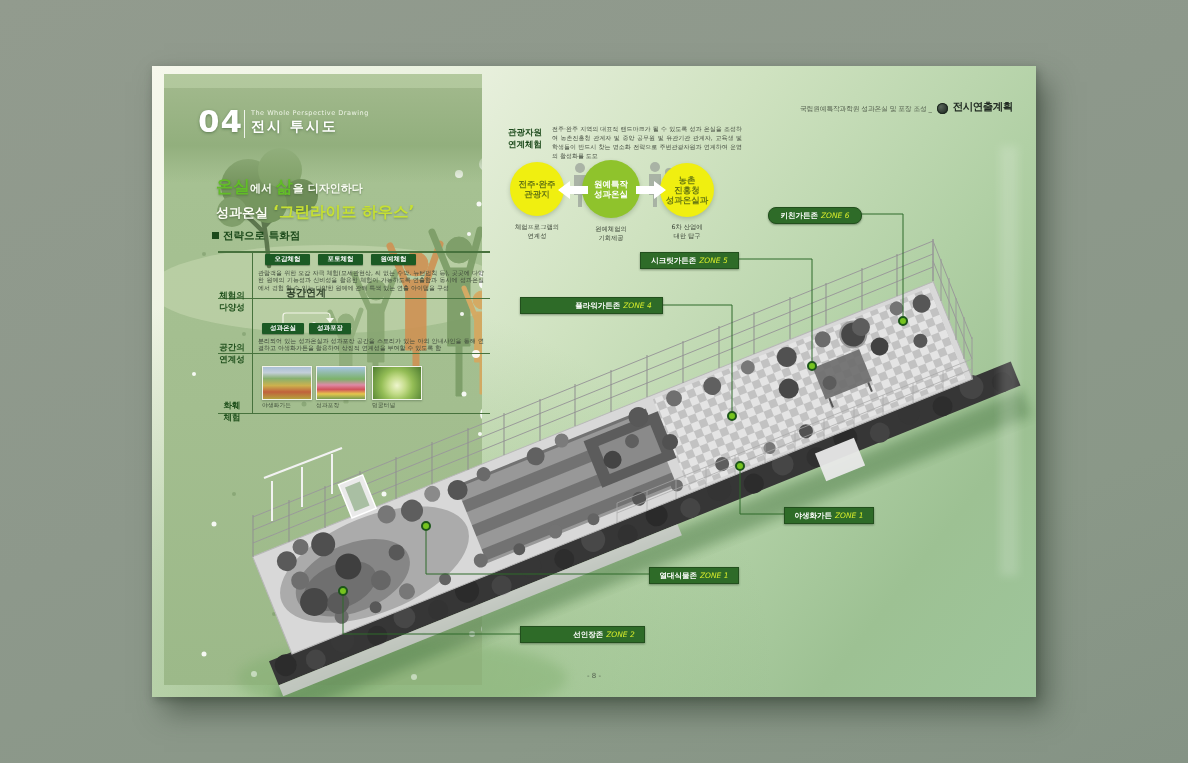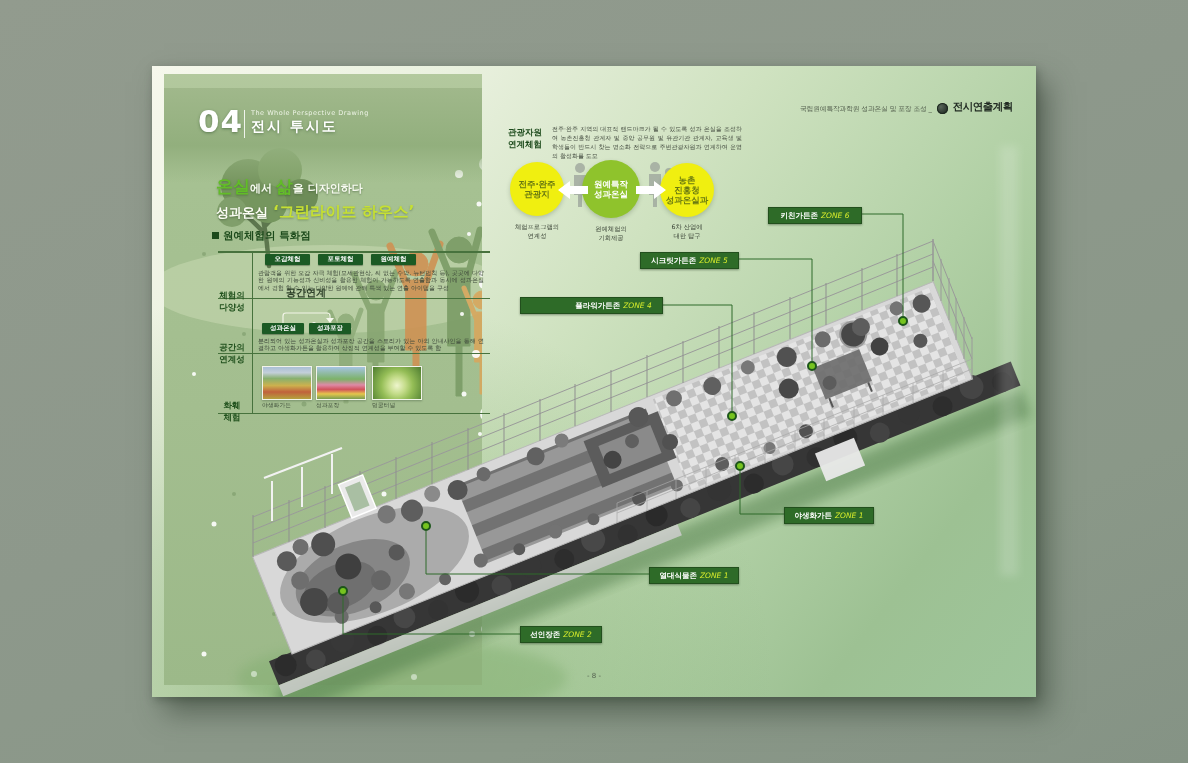--- a/index.html
+++ b/index.html
@@ -192,21 +192,21 @@
     <div>
       <span class="hl-accent">온실</span><span class="hl-normal">에서 </span><span class="hl-accent">삶</span><span class="hl-normal">을 디자인하다</span>
     </div>
     <div id="headline-line2">
       <span class="hl2-label">성과온실</span>
       <span class="hl2-title">‘그린라이프 하우스’</span>
     </div>
   </div>
 
   <div class="abs" id="feature-title">
-    <span class="sq"></span><span>원예체험의 특화점</span>
+    <span class="sq"></span><span>전략으로 특화점</span>
   </div>
 
   <div class="rule" style="top:185px;height:1.5px;"></div>
   <div class="rule" style="top:232px;"></div>
   <div class="rule" style="top:287px;"></div>
   <div class="rule" style="top:347px;"></div>
   <div id="vdiv"></div>
 
   <div class="row-label pre" style="top:196px;">체험의
 다양성</div>
@@ -480,39 +480,39 @@
     <polygon points="406,124 418,115 418,120 436,120 436,128 418,128 418,133" fill="#ffffff"></polygon>
     <polygon points="514,124 502,115 502,120 484,120 484,128 502,128 502,133" fill="#ffffff"></polygon>
   </svg>
   <div class="circle-cap pre" style="left:345px;top:156px;">체험프로그램의
 연계성</div>
   <div class="circle-cap pre" style="left:419px;top:158px;">원예체험의
 기회제공</div>
   <div class="circle-cap pre" style="left:495px;top:156px;">6차 산업에
 대한 탐구</div>
 
-  <div class="zone-box" style="left:616px;top:141px;width:92px;z-index:4;">
+  <div class="zone-box" style="left:616px;top:141px;width:92px;z-index:4;border-radius:8px;">
     <span class="zone-name">키친가든존</span>
     <span class="zone-code">ZONE 6</span>
   </div>
   <div class="zone-box" style="left:488px;top:186px;width:97px;z-index:4;">
     <span class="zone-name">시크릿가든존</span>
     <span class="zone-code">ZONE 5</span>
   </div>
   <div class="zone-box" style="left:368px;top:231px;width:97px;z-index:4;padding-left:44px;">
     <span class="zone-name">플라워가든존</span>
     <span class="zone-code">ZONE 4</span>
   </div>
   <div class="zone-box" style="left:632px;top:441px;width:88px;z-index:4;">
     <span class="zone-name">야생화가든</span>
     <span class="zone-code">ZONE 1</span>
   </div>
   <div class="zone-box" style="left:497px;top:501px;width:88px;z-index:4;">
     <span class="zone-name">열대식물존</span>
     <span class="zone-code">ZONE 1</span>
   </div>
-  <div class="zone-box" style="left:368px;top:560px;width:80px;z-index:4;">
+  <div class="zone-box" style="left:368px;top:560px;width:80px;z-index:4;padding-left:43px;">
     <span class="zone-name">선인장존</span>
     <span class="zone-code">ZONE 2</span>
   </div>
 
   <div class="abs" id="footer-page">- 8 -</div>
 </div>
 
 </body></html>

